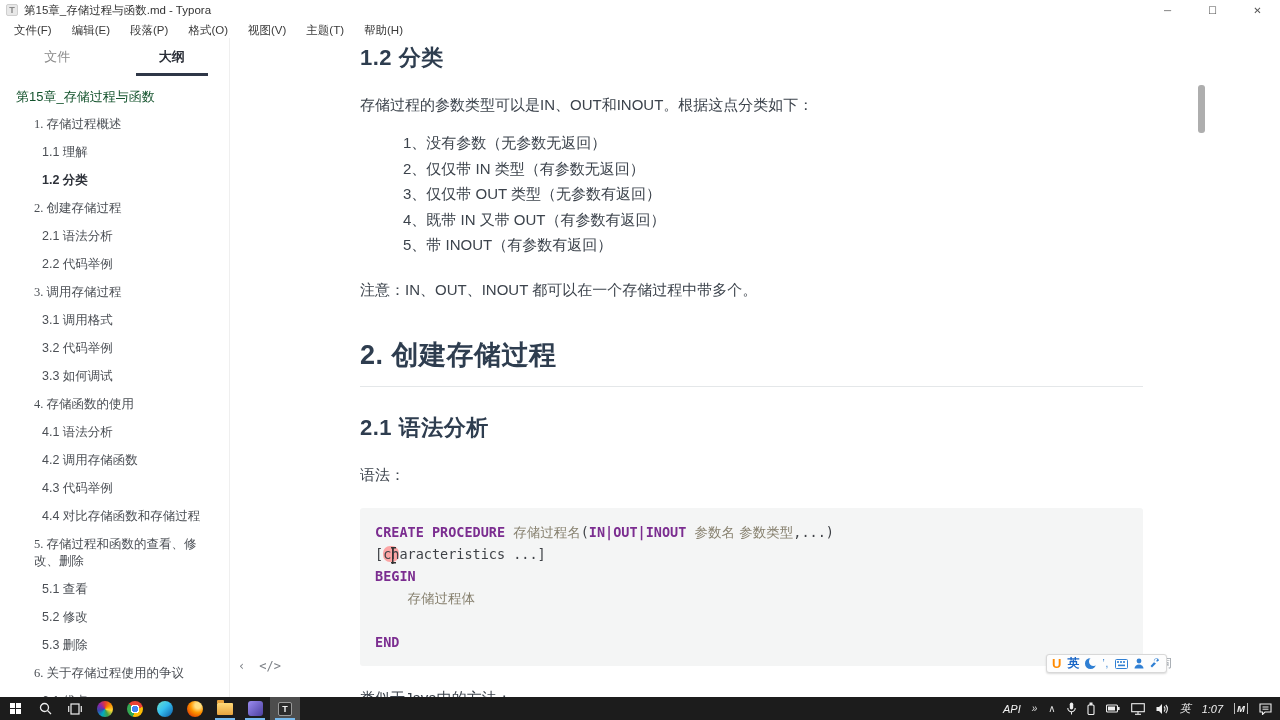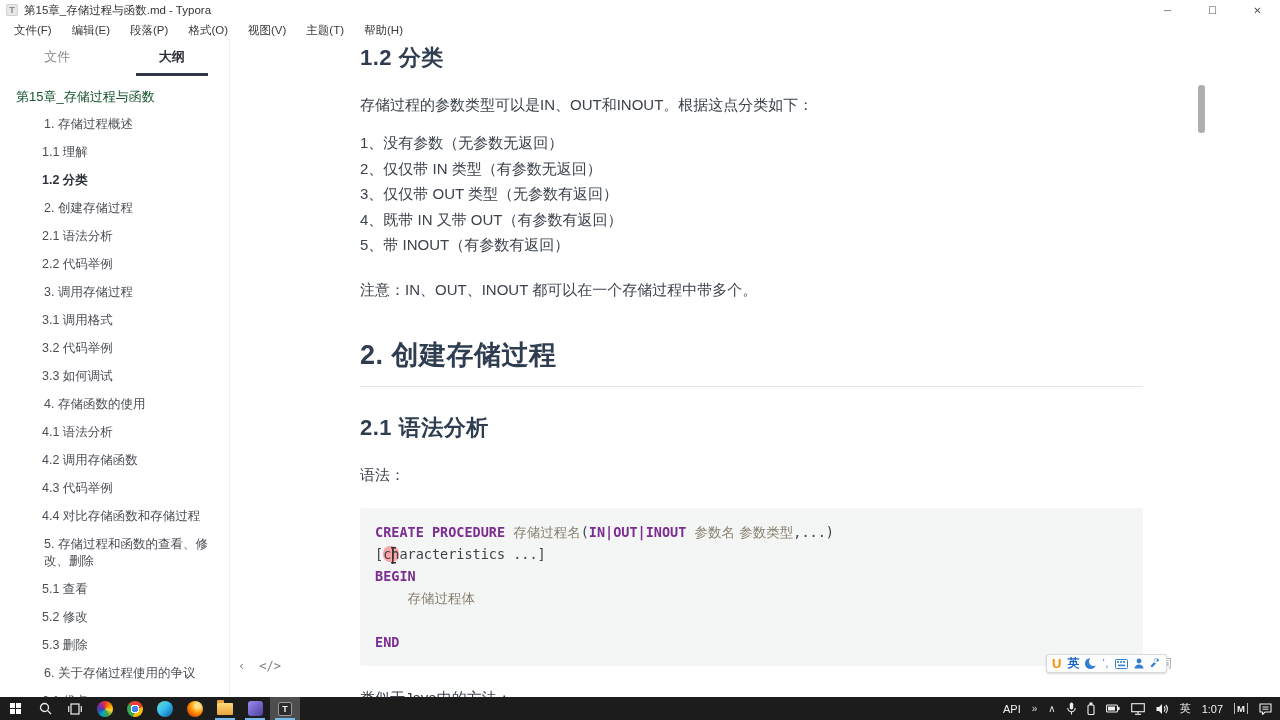--- a/index.html
+++ b/index.html
@@ -28,33 +28,33 @@
              border-right:1px solid #efefef; }
   .side-tabs { display:flex; height:38px; }
   .side-tab { width:50%; display:flex; align-items:center; justify-content:center;
               font-size:13px; color:#8a8a8a; position:relative; }
   .side-tab.active { color:#2b2f38; font-weight:bold; }
   .side-tab.active .tab-underline { position:absolute; bottom:0; left:50%; margin-left:-36px;
               width:72px; height:3px; background:#2f3747; }
   .outline { padding-top:12px; }
   .ol-item { font-size:12.5px; color:#4b4f55; margin-bottom:11px; line-height:17px; padding-right:14px; }
   .ol-item.lv0 { padding-left:16px; font-size:13px; color:#14532d; }
-  .ol-item.lv1 { padding-left:44px; }
+  .ol-item.lv1 { padding-left:34px;font-family:Liberation Serif, serif; }
   .ol-item.lv2 { padding-left:42px; }
   .ol-item.bold { font-weight:bold; color:#2e323a; }
 
   
   .content { position:absolute; left:231px; top:0; width:1049px; height:659px; overflow:hidden; }
   .doc { margin-left:129px; width:783px; color:#3c434c; }
   .doc h2 { font-size:27px; color:#2e3d4f; margin-top:36px; padding-bottom:13px;
             border-bottom:1px solid #e4e7e9; letter-spacing:0.5px; }
   .doc h3 { font-size:22px; color:#2e3d4f; margin-top:26px; letter-spacing:0.5px; }
   .doc h3:first-child { margin-top:5px; }
   .doc p { font-size:15px; margin-top:21px; line-height:22px; }
-  .md-list { margin-top:14px; }
+  .md-list { margin-top:14px;margin-left:43px; }
   .md-li { font-size:15px; line-height:25.5px; }
   .code-block { background:#f4f5f5; border-radius:3px; margin-top:22px; padding:13px 15px;
                 font-family:"DejaVu Sans Mono","Liberation Mono",monospace; font-size:13.5px; }
   .code-line { line-height:22px; white-space:pre; }
   .tok-kw { color:#7b2d90; font-weight:bold; }
   .tok-pl { color:#3f4247; }
   .tok-cn { color:#87816f; font-family:"DejaVu Serif",serif;text-align:right; }
   .hl { background:#fca5a5; position:relative;border-radius:7px; }
   .hl::after { content:""; position:absolute; left:40%; top:1px; width:7px; height:17px;
                background:
@@ -101,21 +101,21 @@
   .ic-folder { width:16px; height:12px; position:relative; background:linear-gradient(#ffd978,#e8a33d);
                border-radius:1px; }
   .ic-folder::before { content:""; position:absolute; left:0; top:-3px; width:7px; height:3px;
                        background:#e8a33d; border-radius:1px 1px 0 0; }
   .ic-purple { width:15px; height:15px; border-radius:3px;
                background:linear-gradient(135deg,#9b8cf0,#4b3f9e); }
   .ic-typora { width:14px; height:14px; background:#2b2b2b; border:1px solid #9a9a9a;
                color:#f0f0f0; font-size:9px; font-weight:bold; display:flex; align-items:center;
                justify-content:center; border-radius:2px; }
   .tray { margin-left:auto; display:flex; align-items:center; gap:11px; padding-right:8px;
-          font-size:11px; color:#f2f2f2; }
+          font-size:11px; color:#f2f2f2;font-style:italic; }
   .tray svg { display:block; }
   .tray-m { font-size:9.5px; font-weight:bold; border-left:1px solid #bbb; border-right:1px solid #bbb;
             padding:0 2px; line-height:11px; }
   .chev { font-size:10px; color:#ddd; }
 </style>
 </head>
 <body>
 
 <div class="titlebar">
   <div class="app-icon">T</div>

